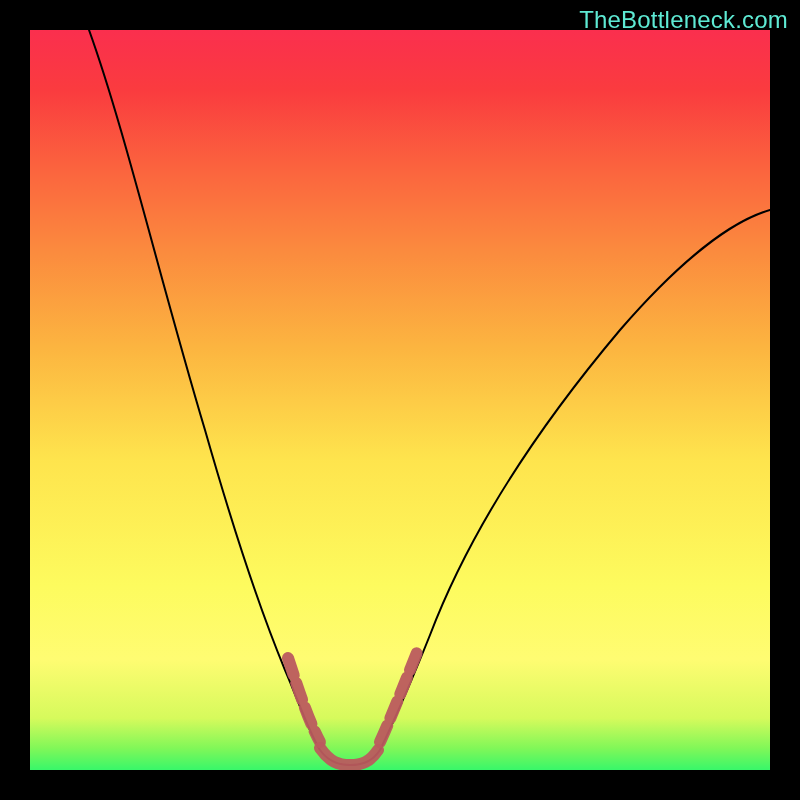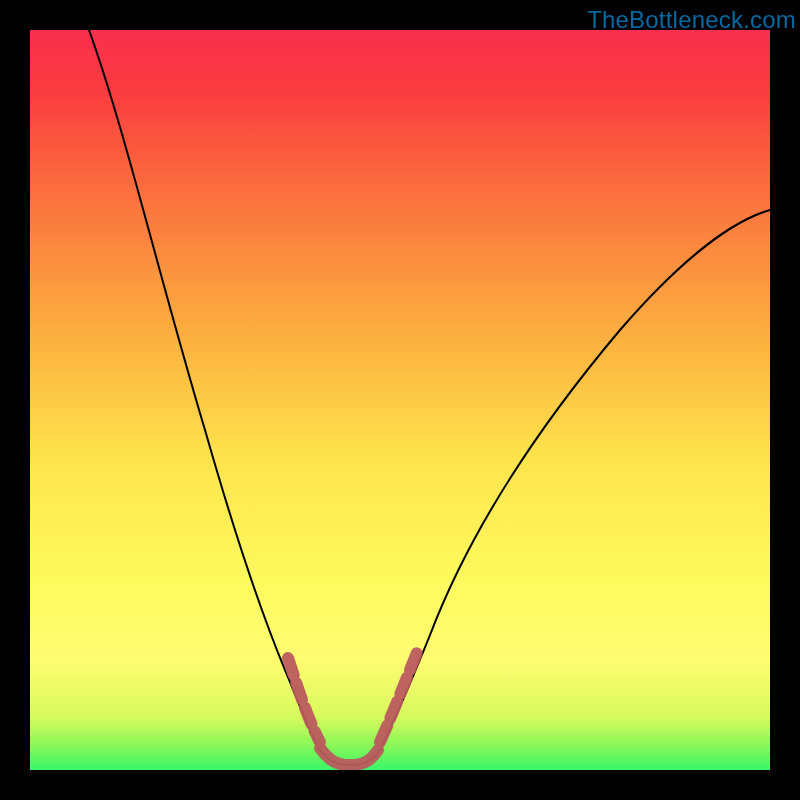--- a/index.html
+++ b/index.html
@@ -29,22 +29,22 @@
       #fb8b3e 70%,
       #fb613e 82%,
       #fa3b3f 92%,
       #fa2f4e 100%
     );
     overflow: hidden;
   }
   .watermark {
     position: absolute;
     top: 6px;
-    right: 4px;
-    color: #0369a1;
+    right: 12px;
+    color: #5eead4;
     font-size: 24px;
     font-weight: 500;
     letter-spacing: 0.2px;
     z-index: 10;
     user-select: none;
   }
   svg.curve {
     position: absolute;
     inset: 0;
     width: 740px;

